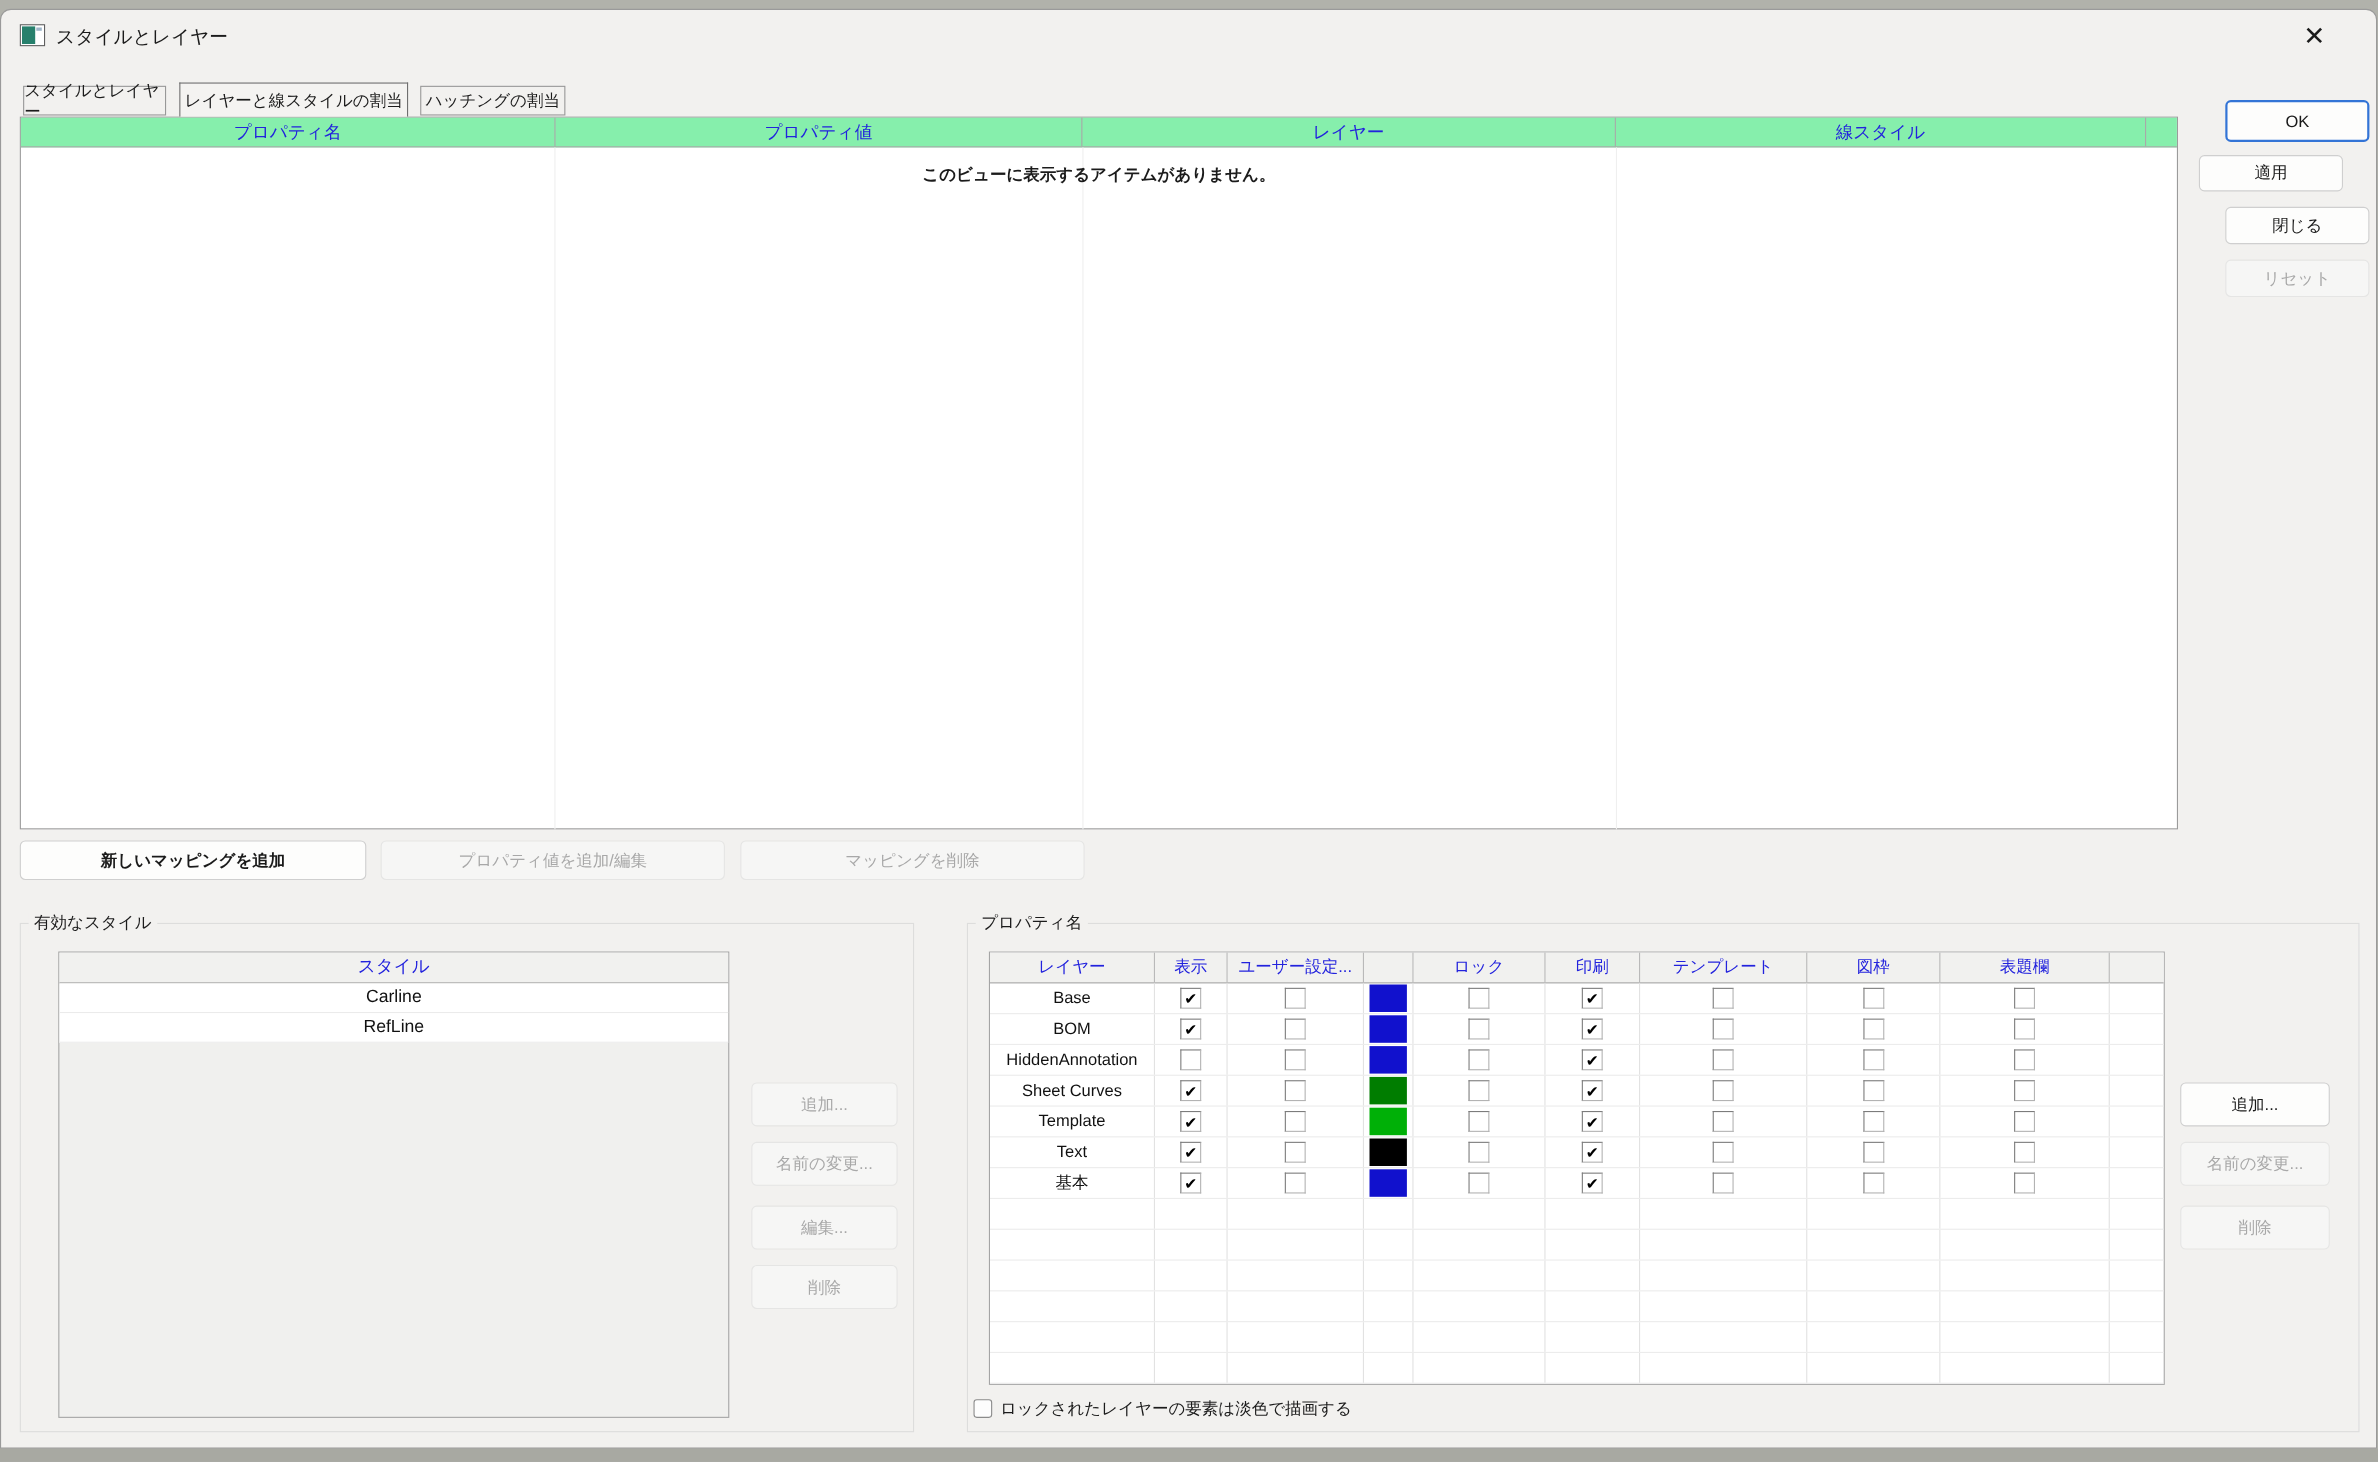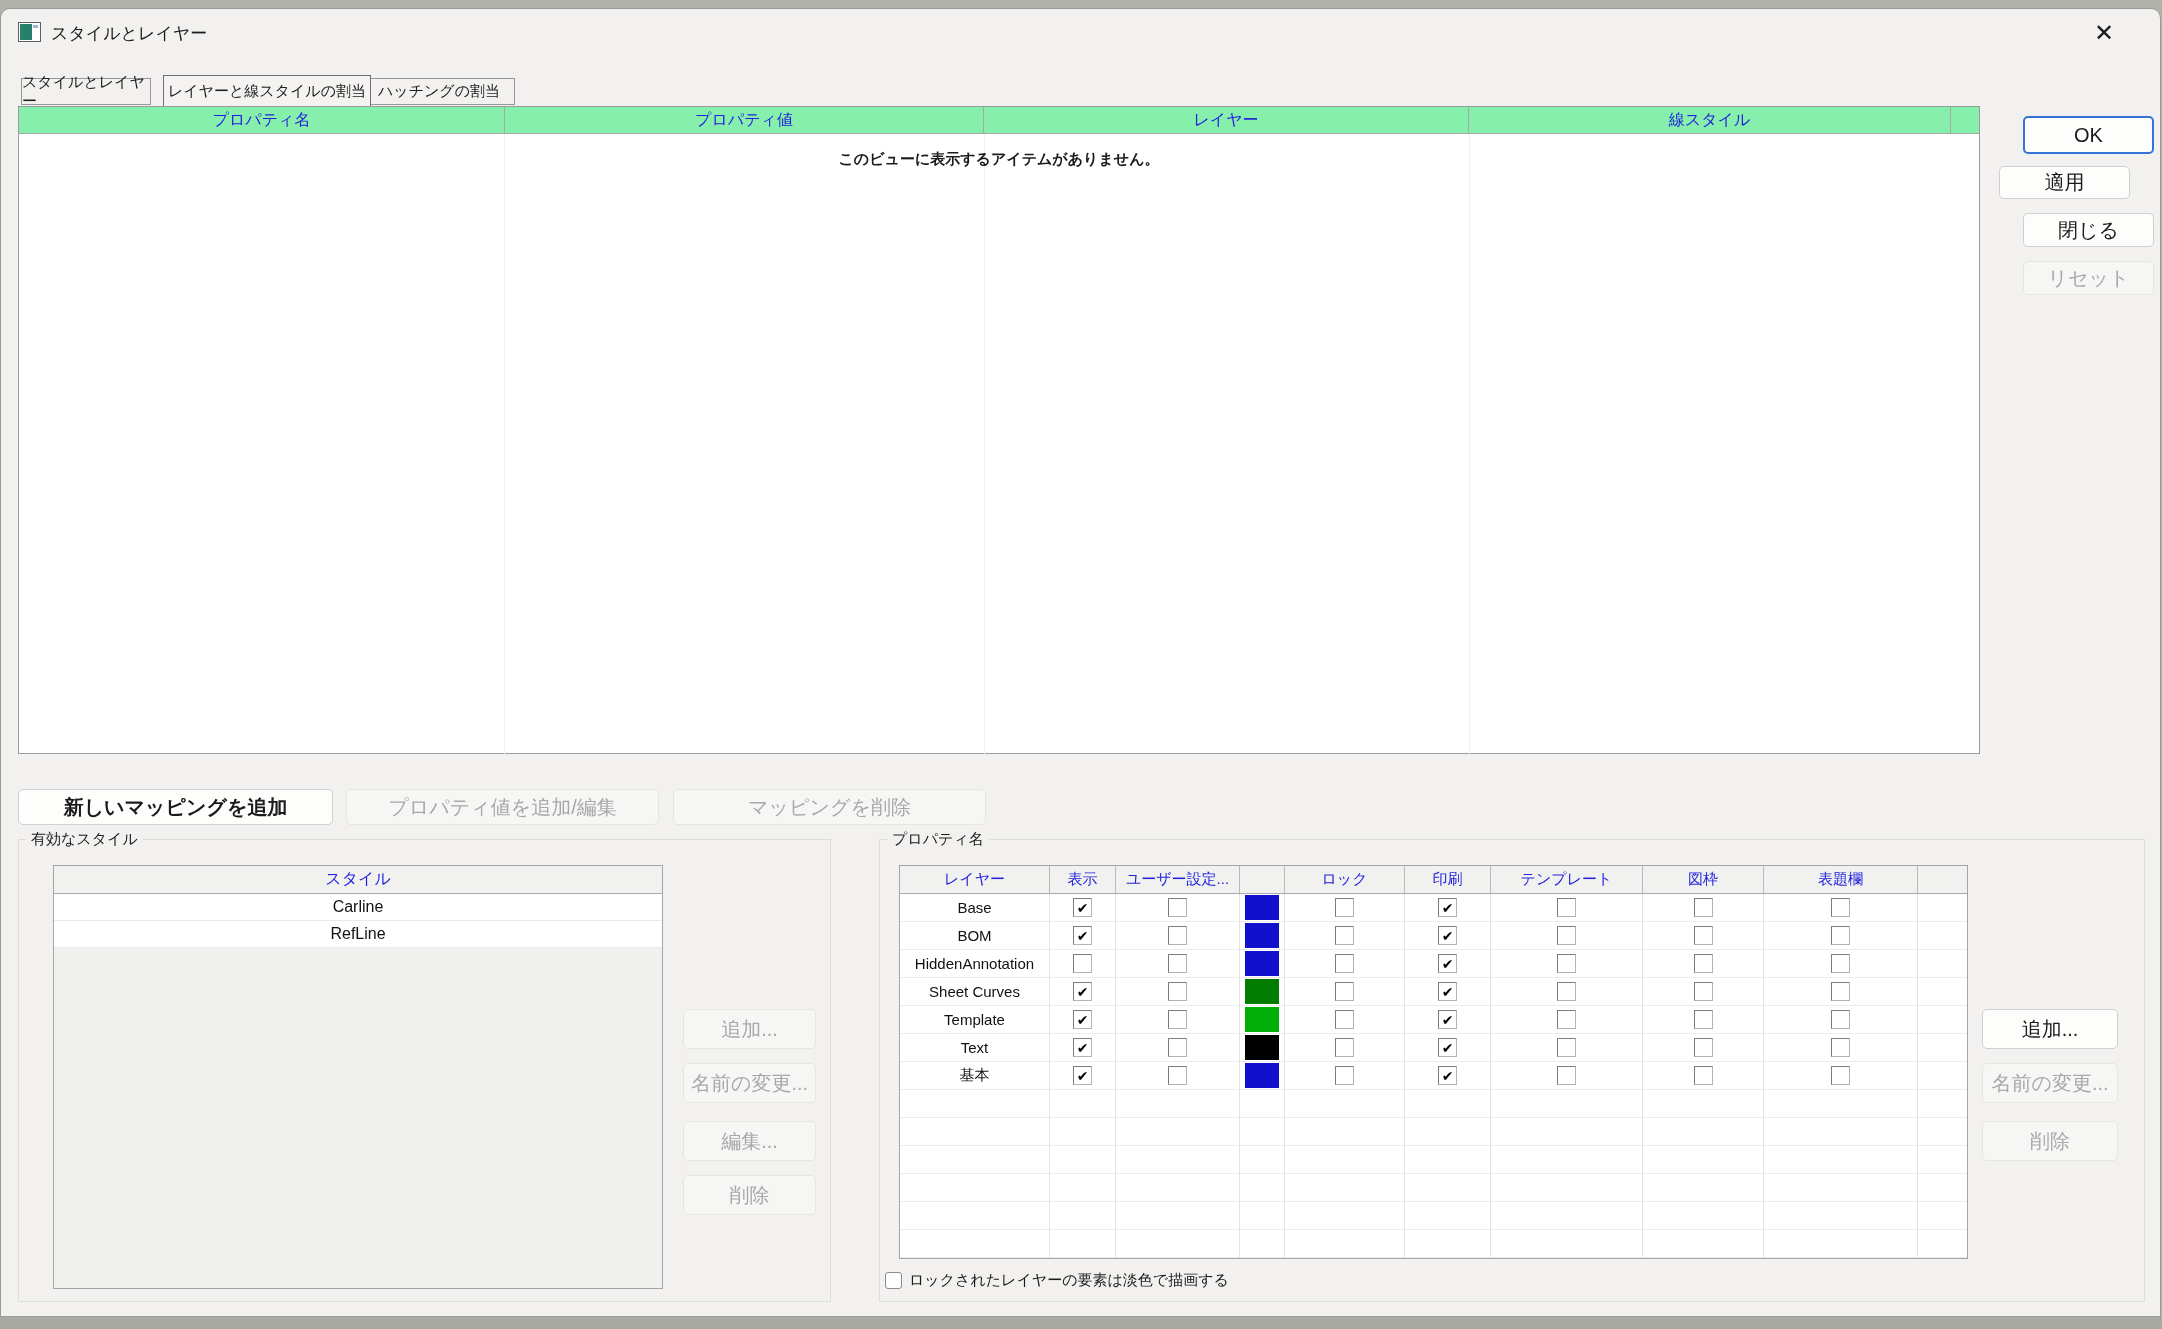--- a/index.html
+++ b/index.html
@@ -30,22 +30,22 @@
   .map-table { position:absolute; left:17px; top:97px; width:1962px; height:648px; background:#ffffff; border:1px solid #9b9b9b; }
   .map-head { display:grid; grid-template-columns:486px 479px 485px 482px 1fr; height:27px; background:#86efac; border-bottom:1px solid #a9a9a9; }
   .map-head .hcell { border-right:1px solid #a9a9a9; display:flex; align-items:center; justify-content:center;
                      font-size:16px; color:var(--accent,#2222dd); cursor:pointer; }
   .map-head .hcell:last-child { border-right:none; }
   .map-body { position:relative; height:620px;border-radius:19px; }
   .map-body .vline { position:absolute; top:0; bottom:0; width:1px; background:#efefef; }
   .empty-msg { position:absolute; left:0; right:0; top:16px; text-align:center; font-size:15px; font-weight:bold; color:#1b1b1b; }
 
   
-  .btn { position:absolute; display:flex; align-items:center; justify-content:center; font-size:20px;
-         border-radius:5px; cursor:pointer; background:#fdfdfc; border:1px solid #cfcfcf; color:#1a1a1a;margin-top:25px; }
+  .btn { position:absolute; display:flex; align-items:center; justify-content:center; font-size:15px;
+         border-radius:5px; cursor:pointer; background:#fdfdfc; border:1px solid #cfcfcf; color:#1a1a1a; }
   .btn.primary { border:2px solid var(--okborder,#3374d6); }
   .btn.disabled { background:#f6f6f5; border-color:#e5e5e4; color:#a8a8a8; cursor:default; }
   .btn.strong { font-weight:bold; }
 
   
   .groupbox { position:absolute; border:1px solid #dddddc; }
   .group-label { position:absolute; top:-10px; left:7px; background:#f2f1ef; padding:0 5px; font-size:15px; color:#1b1b1b; }
 
   
   .slist { position:absolute; left:52px; top:856px; width:610px; height:424px; background:#f0f0ee; border:1px solid #a5a5a5; }
@@ -83,21 +83,21 @@
     <div class="app-icon">
         <div class="fill"></div>
         <div class="bar"></div>
       </div>
     <div class="title-text">スタイルとレイヤー</div>
     <div class="close-btn">✕</div>
   </div>
 
   <div class="tab" style="left:20px; width:130px;">スタイルとレイヤー</div>
   <div class="tab active" style="left:162px; width:208px;">レイヤーと線スタイルの割当</div>
-  <div class="tab" style="left:362px; width:152px;text-align:right;">ハッチングの割当</div>
+  <div class="tab" style="left:381px; width:132px;text-align:right;">ハッチングの割当</div>
 
   <div class="map-table">
     <div class="map-head">
       <div class="hcell">プロパティ名</div>
       <div class="hcell">プロパティ値</div>
       <div class="hcell">レイヤー</div>
       <div class="hcell">線スタイル</div>
       <div class="hcell"></div>
     </div>
     <div class="map-body">

